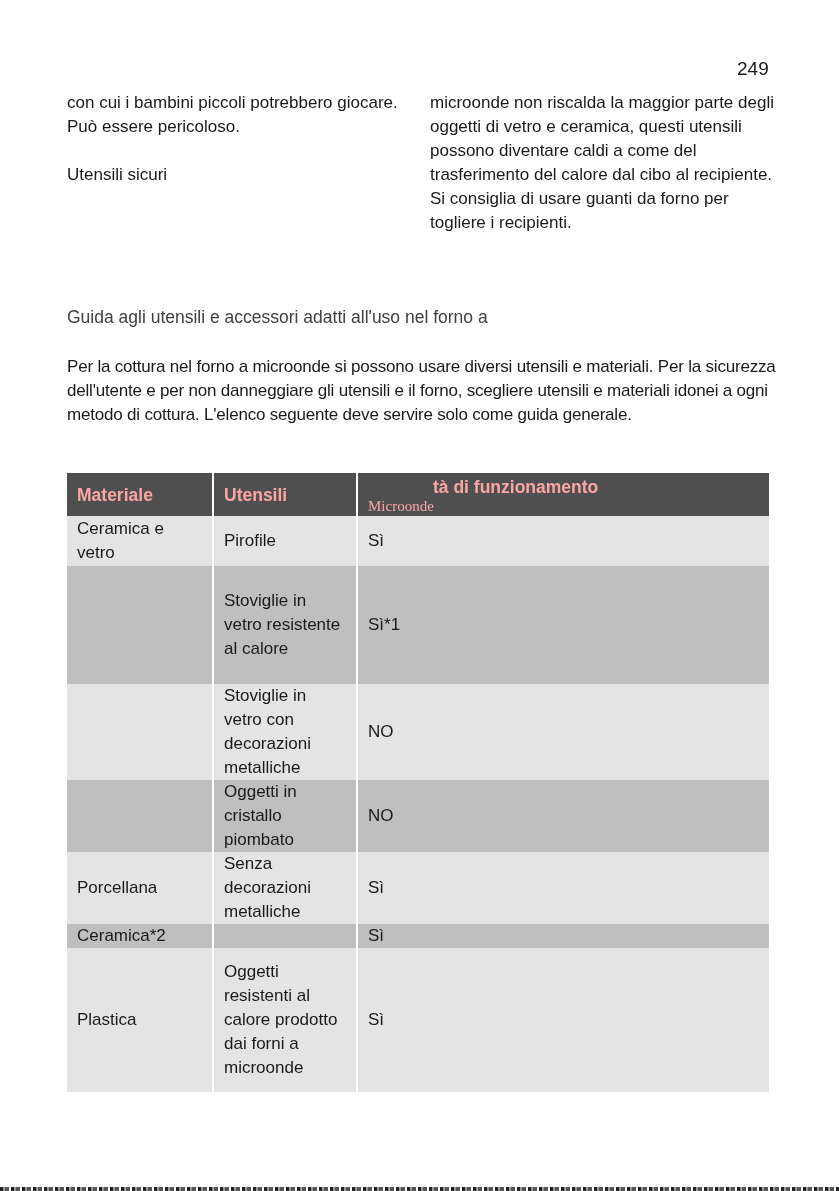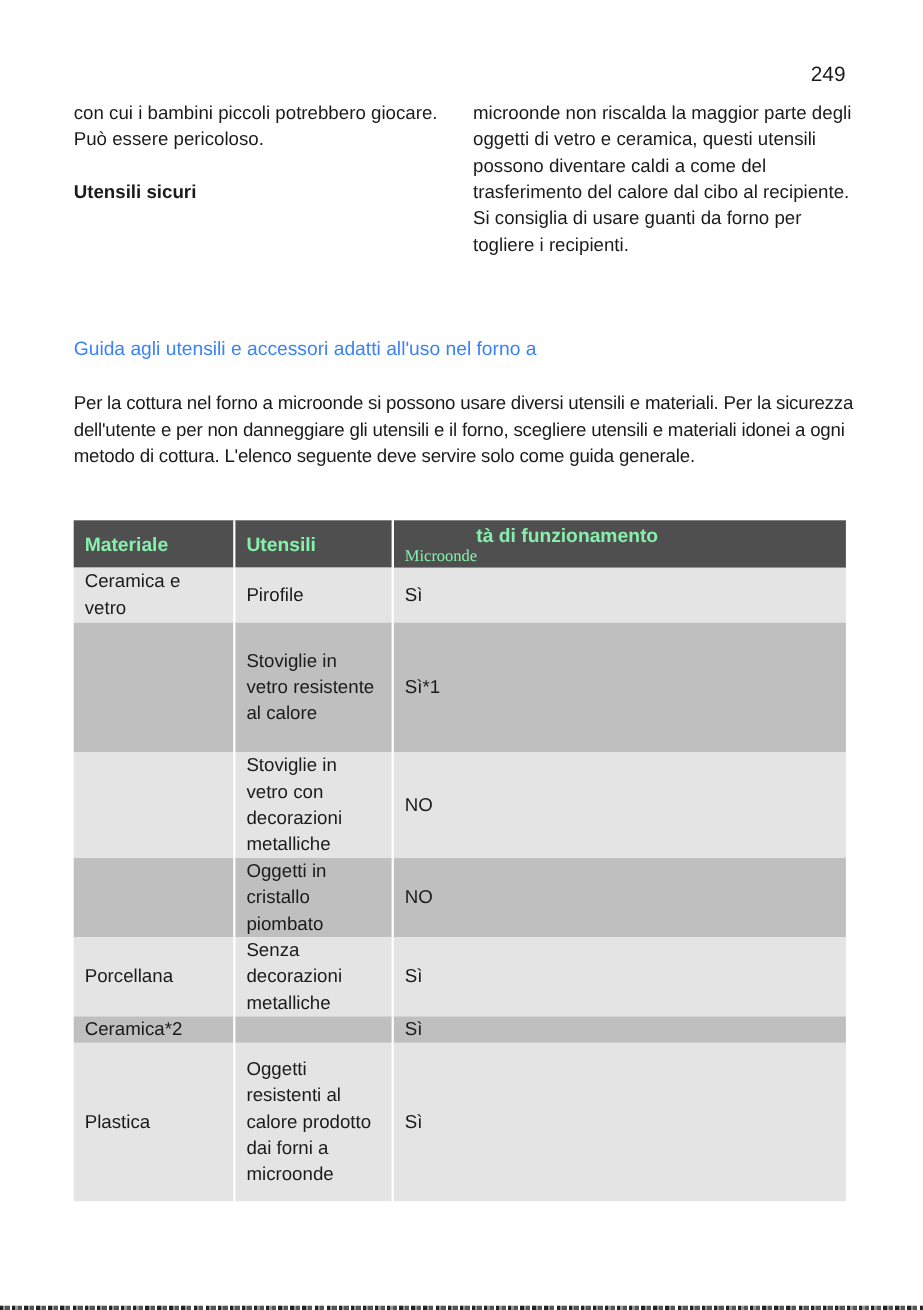--- a/index.html
+++ b/index.html
@@ -5,30 +5,30 @@
     html, body { margin: 0; padding: 0; background: #ffffff; }
     body {
       width: 839px; height: 1191px; position: relative; overflow: hidden;
       font-family: "Liberation Sans", sans-serif; color: #1a1a1a;
     }
     .page-number { position: absolute; top: 58px; left: 737px; font-size: 19px; }
     .col { position: absolute; font-size: 17px; line-height: 24px; }
     .col p { margin: 0; }
     .col-left { left: 67px; top: 91px; width: 350px; }
     .col-right { left: 430px; top: 91px; width: 345px; }
-    .subheading { font-size: 17px; font-weight: bold; }
+    .subheading { font-size: 17px; }
     .spacer { height: 24px; }
-    .section-title { position: absolute; left: 67px; top: 307px; font-size: 17.5px; color: #3b82f6; }
+    .section-title { position: absolute; left: 67px; top: 307px; font-size: 17.5px; color: #404040; }
     .intro { position: absolute; left: 67px; top: 355px; width: 710px; font-size: 17px; line-height: 24px; letter-spacing: -0.2px; }
     table {
       position: absolute; left: 67px; top: 473px; width: 702px;
       border-collapse: collapse; font-size: 17px; line-height: 24px;
     }
     th, td { padding: 0 10px; vertical-align: middle; text-align: left; }
-    th { background: #4f4f4f; color: #86efac; font-weight: bold; height: 43px; font-size: 17.5px; }
+    th { background: #4f4f4f; color: #fca5a5; font-weight: bold; height: 43px; font-size: 17.5px; }
     td { border-right: 2px solid #ffffff; }
     th { border-right: 2px solid #ffffff; }
     th:last-child, td:last-child { border-right: none; }
     .hdr-func { position: relative; }
     .hdr-func .top { display: block; text-align: left; padding-left: 65px; line-height: 22px; }
     .hdr-func .sub { display: block; font-weight: normal; font-size: 15px; line-height: 16px; font-family: Liberation Serif, serif; }
     tr.light td { background: #e4e4e4; }
     tr.dark td { background: #bfbfbf; }
     .c1 { width: 125px; }
     .c2 { width: 122px; }

